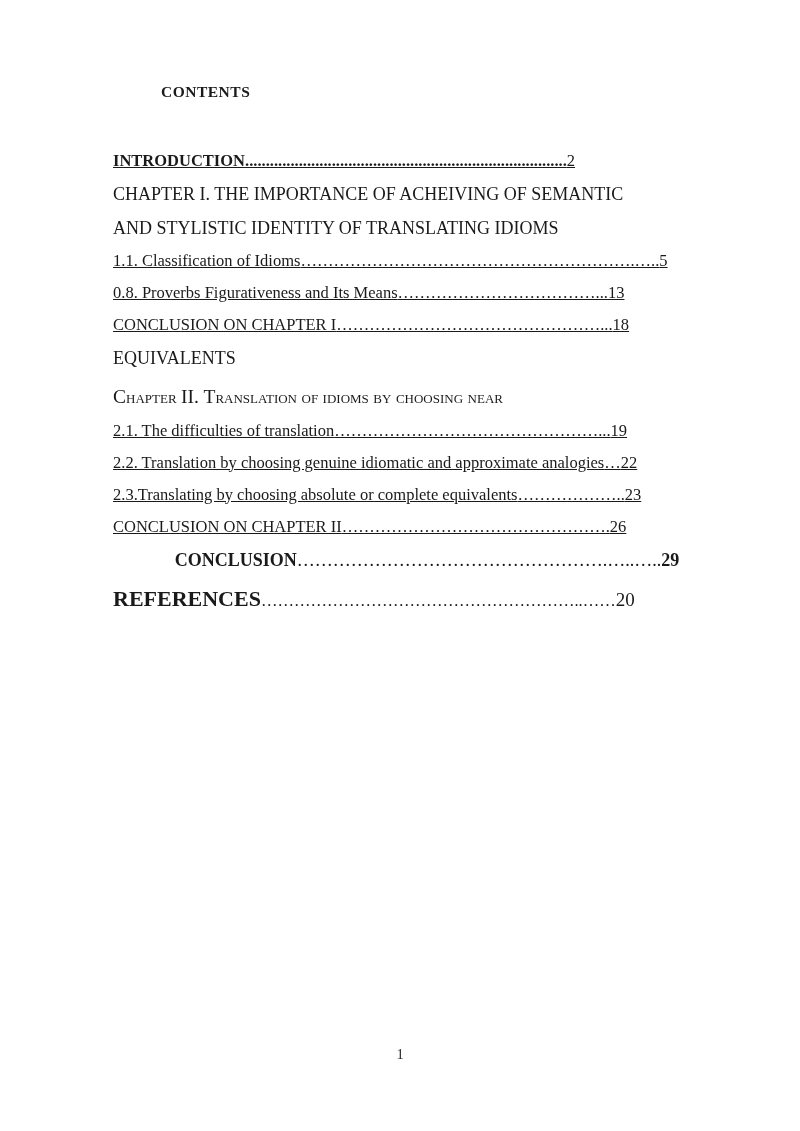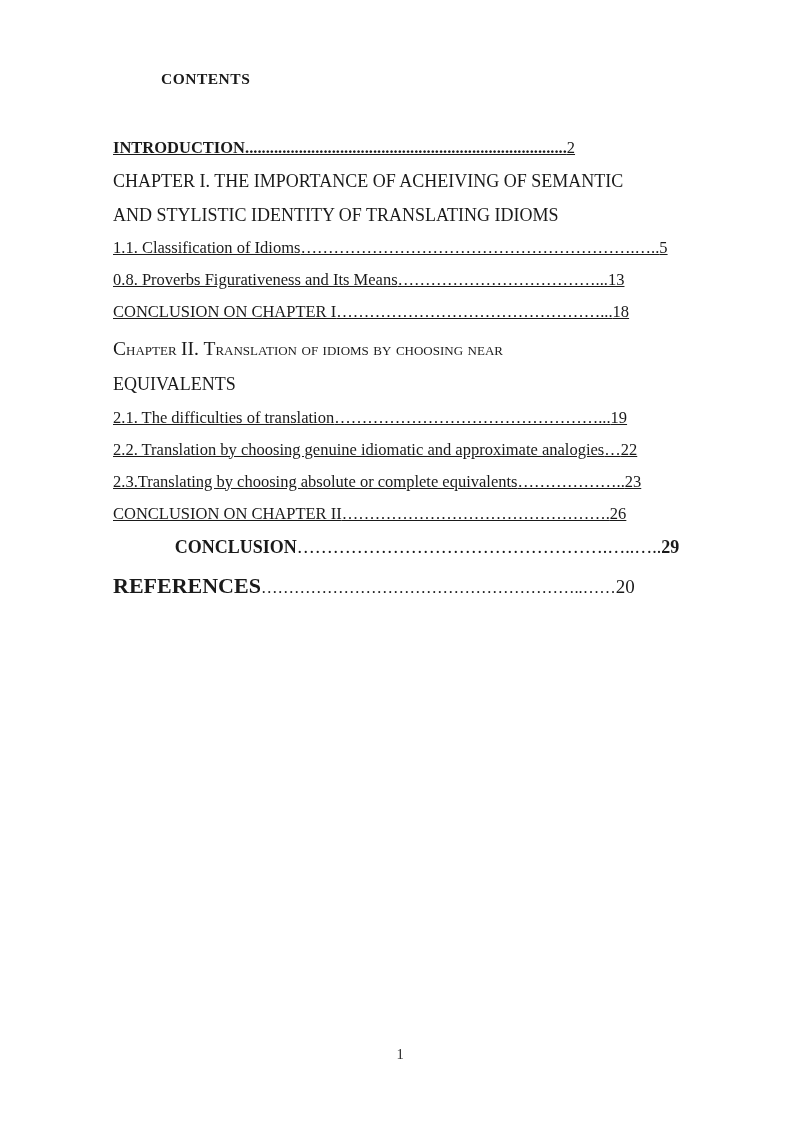--- a/index.html
+++ b/index.html
@@ -17,21 +17,21 @@
   }
   .page {
     position: relative;
     width: 800px;
     height: 1131px;
     box-sizing: border-box;
   }
   .content-area {
     position: absolute;
     left: 113px;
-    top: 70px;
+    top: 83px;
     width: 628px;
   }
   .contents-heading {
     font-weight: bold;
     font-size: 15.5px;
     letter-spacing: 0.5px;
     margin-left: 48px;
     margin-bottom: 44px;
   }
   .toc {
@@ -113,22 +113,22 @@
 
       <div class="smallcaps-head">CHAPTER   I.   THE  IMPORTANCE   OF  ACHEIVING  OF  SEMANTIC</div>
       <div class="smallcaps-head">AND STYLISTIC IDENTITY OF TRANSLATING IDIOMS</div>
 
       <div class="toc-line"><span>1.1. Classification of Idioms</span><span class="dots">…………………………………………………….…..</span><span>5</span></div>
 
       <div class="toc-line"><span>0.8. Proverbs Figurativeness and Its Means</span><span class="dots">………………………………...</span><span>13</span></div>
 
       <div class="toc-line"><span>CONCLUSION ON CHAPTER I</span><span class="dots">…………………………………………...</span><span>18</span></div>
 
+      <div class="smallcaps-head">EQUIVALENTS</div>
       <div class="smallcaps-head chapter2-block"><span class="cap">C</span><span class="sc">hapter </span><span class="cap">II. T</span><span class="sc">ranslation  of  idioms  by  choosing  near</span></div>
-      <div class="smallcaps-head">EQUIVALENTS</div>
 
       <div class="toc-line"><span>2.1. The difficulties of translation</span><span class="dots">…………………………………………...</span><span>19</span></div>
 
       <div class="toc-line"><span>2.2. Translation by choosing genuine idiomatic and approximate analogies</span><span class="dots">…</span><span>22</span></div>
 
       <div class="toc-line"><span>2.3.Translating by choosing absolute or complete equivalents</span><span class="dots">………………..</span><span>23</span></div>
 
       <div class="toc-line"><span>CONCLUSION ON CHAPTER II</span><span class="dots">………………………………………….</span><span>26</span></div>
 
       <div class="big-line"><span>CONCLUSION</span><span class="dots pg">…………………………………………….…..…..</span><span>29</span></div>

